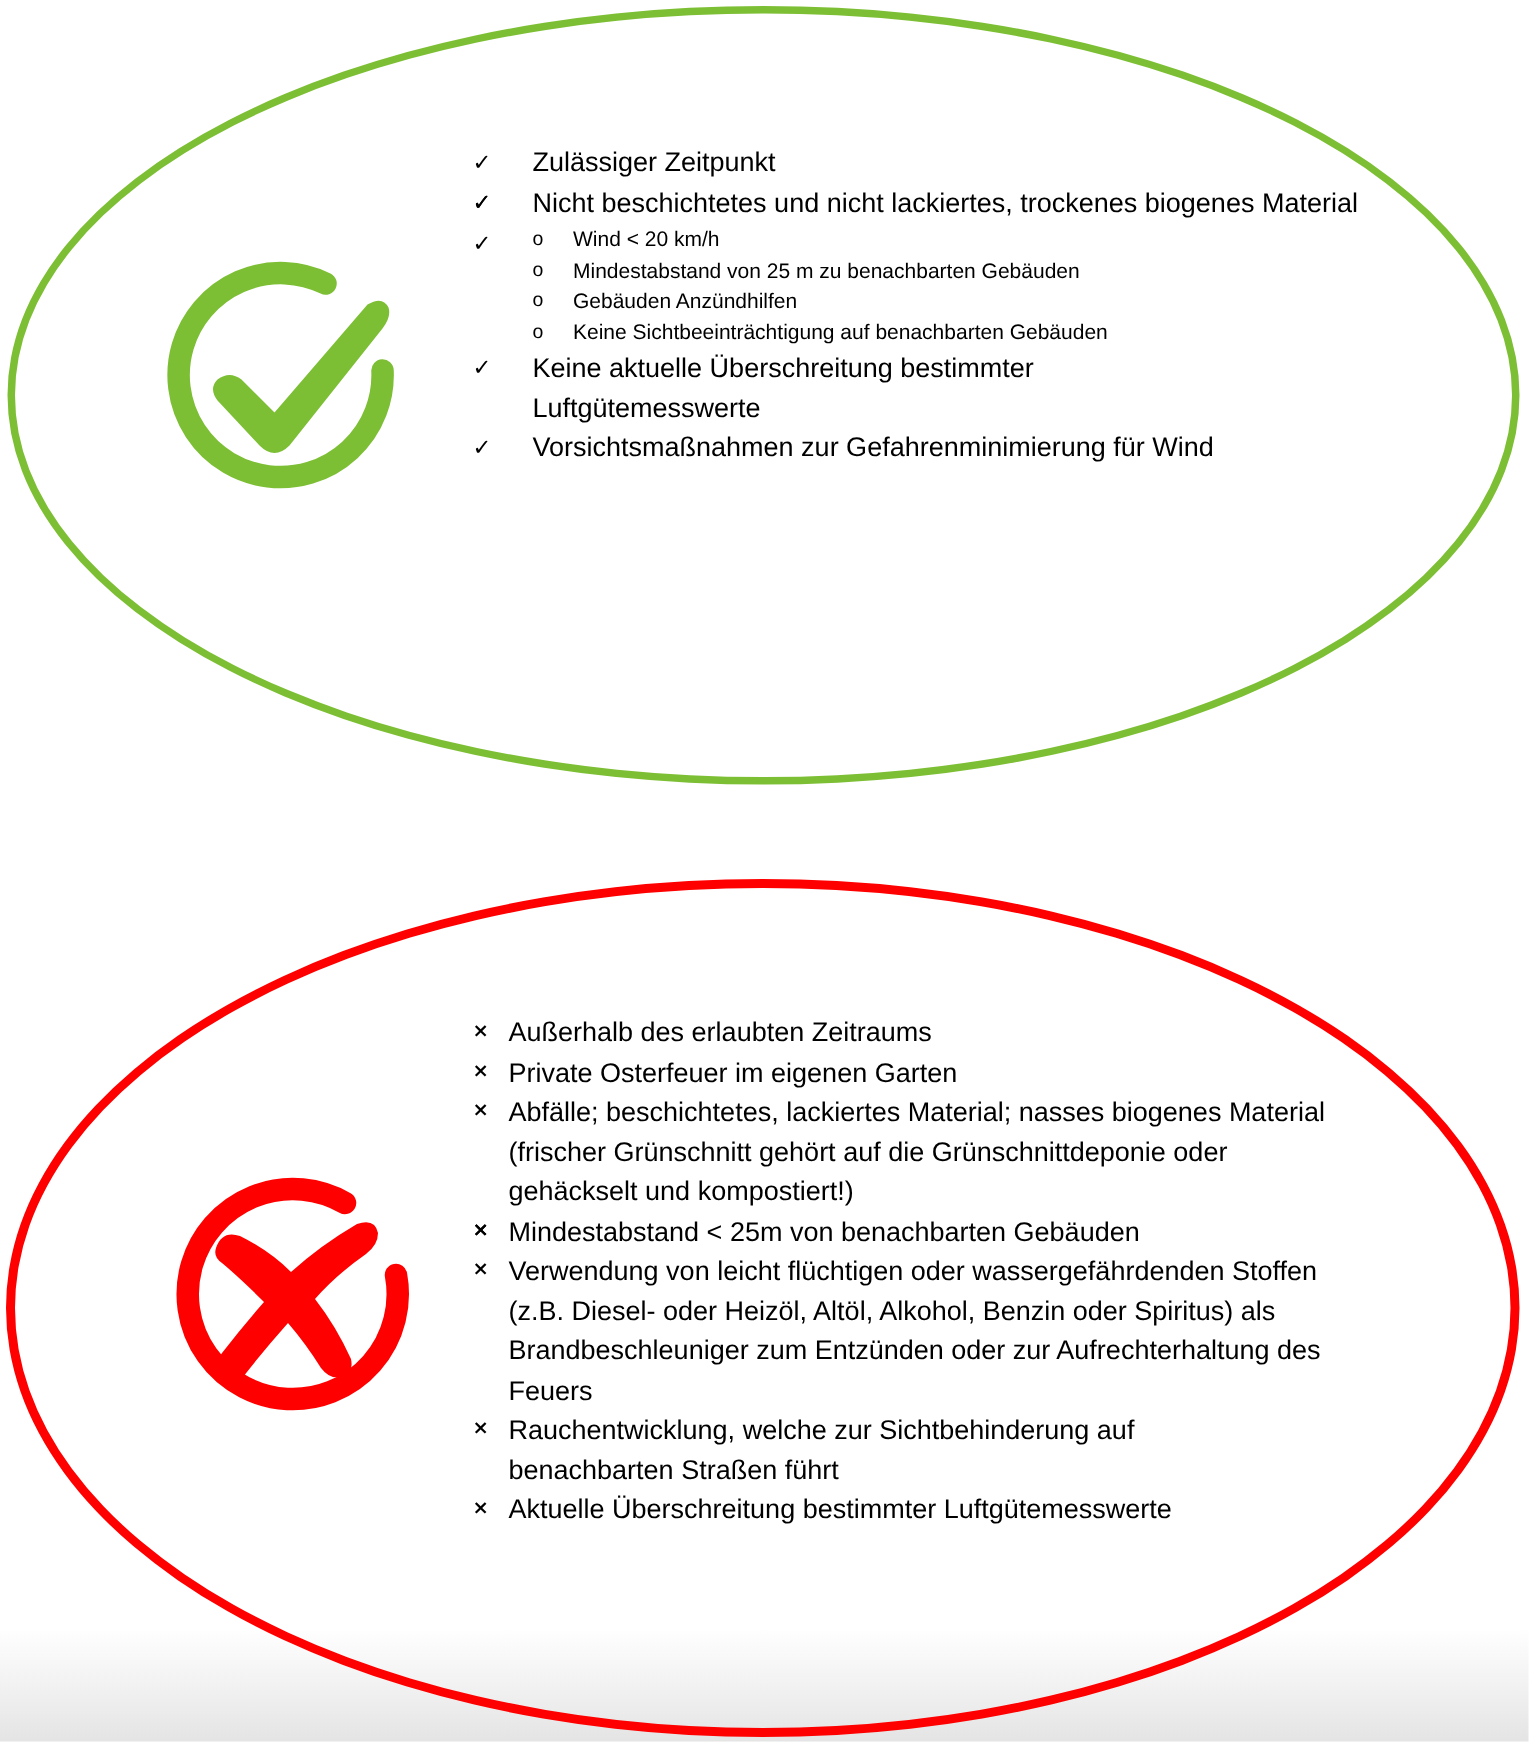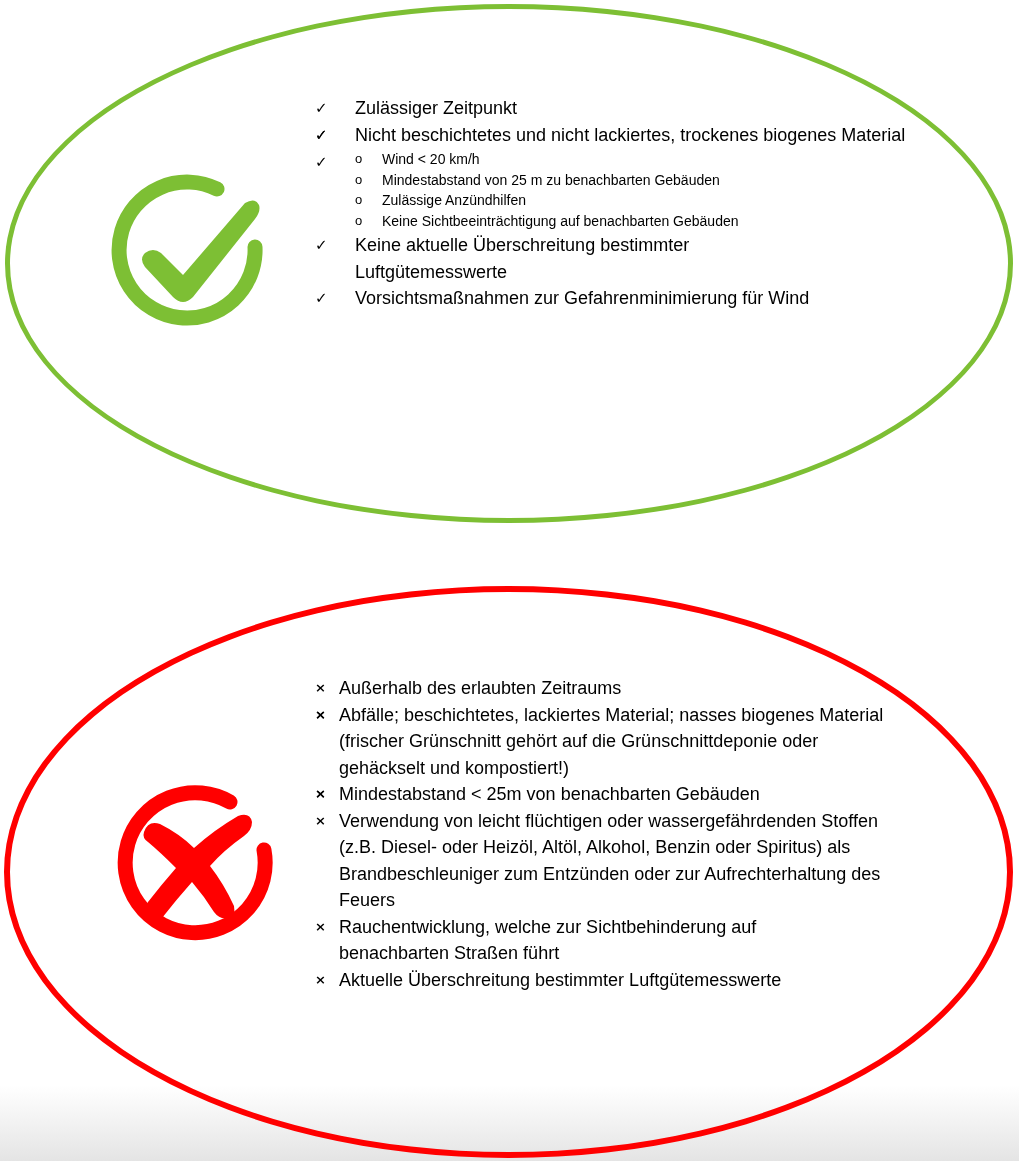--- a/index.html
+++ b/index.html
@@ -125,37 +125,37 @@
 </svg>
 
 <ul class="list list-allowed">
   <li><span class="marker">✓</span><span>Zulässiger Zeitpunkt</span></li>
   <li><span class="marker">✓</span></li>
   <li><span class="marker">✓</span><span>Nicht beschichtetes und nicht lackiertes, trockenes biogenes Material</span></li>
   <li><span class="marker">✓</span>
     <ul class="sublist">
       <li><span class="sub-marker">o</span><span>Wind &lt; 20 km/h</span></li>
       <li><span class="sub-marker">o</span><span>Mindestabstand von 25 m zu benachbarten Gebäuden</span></li>
-      <li><span class="sub-marker">o</span><span>Zulässige Anzündhilfen</span></li>
+      <li><span class="sub-marker">o</span><span>Gebäuden Anzündhilfen</span></li>
       <li><span class="sub-marker">o</span><span>Keine Sichtbeeinträchtigung auf benachbarten Gebäuden</span></li>
     </ul>
   </li>
   <li style="width:420px"><span class="marker">✓</span><span>Keine aktuelle Überschreitung bestimmter Luftgütemesswerte</span></li>
   <li><span class="marker">✓</span><span>Vorsichtsmaßnahmen zur Gefahrenminimierung für Wind</span></li>
 </ul>
 
 <div class="ellipse ellipse-red"></div>
 
 <svg class="icon icon-cross" viewBox="0 0 170 170">
   <path d="M 124 24 A 70 70 0 1 0 158 72" fill="none" stroke="#ff0000" stroke-width="15" stroke-linecap="round"></path>
   <path d="M 38 54 Q 42 42 54 46 Q 74 56 88 70 Q 108 52 132 38 Q 144 34 146 44 Q 146 52 138 58 Q 118 72 104 88 Q 118 106 128 128 Q 130 138 122 140 Q 114 142 108 134 Q 98 118 86 104 Q 70 122 56 140 Q 48 148 40 140 Q 36 132 42 124 Q 56 106 70 90 Q 54 74 42 64 Q 36 60 38 54 Z" fill="#ff0000"></path>
 </svg>
 
 <ul class="list list-forbidden">
   <li><span class="marker">×</span><span>Außerhalb des erlaubten Zeitraums</span></li>
-  <li><span class="marker">×</span></li>
+  <li><span class="marker">×</span><span>Private Osterfeuer im eigenen Garten</span></li>
   <li style="width:560px"><span class="marker">×</span><span>Abfälle; beschichtetes, lackiertes Material; nasses biogenes Material (frischer Grünschnitt gehört auf die Grünschnittdeponie oder gehäckselt und kompostiert!)</span></li>
   <li style="width:580px"><span class="marker">×</span></li>
   <li><span class="marker">×</span><span>Mindestabstand &lt; 25m von benachbarten Gebäuden</span></li>
   <li style="width:565px"><span class="marker">×</span><span>Verwendung von leicht flüchtigen oder wassergefährdenden Stoffen (z.B. Diesel- oder Heizöl, Altöl, Alkohol, Benzin oder Spiritus) als Brandbeschleuniger zum Entzünden oder zur Aufrechterhaltung des Feuers</span></li>
   <li style="width:520px"><span class="marker">×</span><span>Rauchentwicklung, welche zur Sichtbehinderung auf benachbarten Straßen führt</span></li>
   <li><span class="marker">×</span><span>Aktuelle Überschreitung bestimmter Luftgütemesswerte</span></li>
 </ul>
 
 </body></html>

